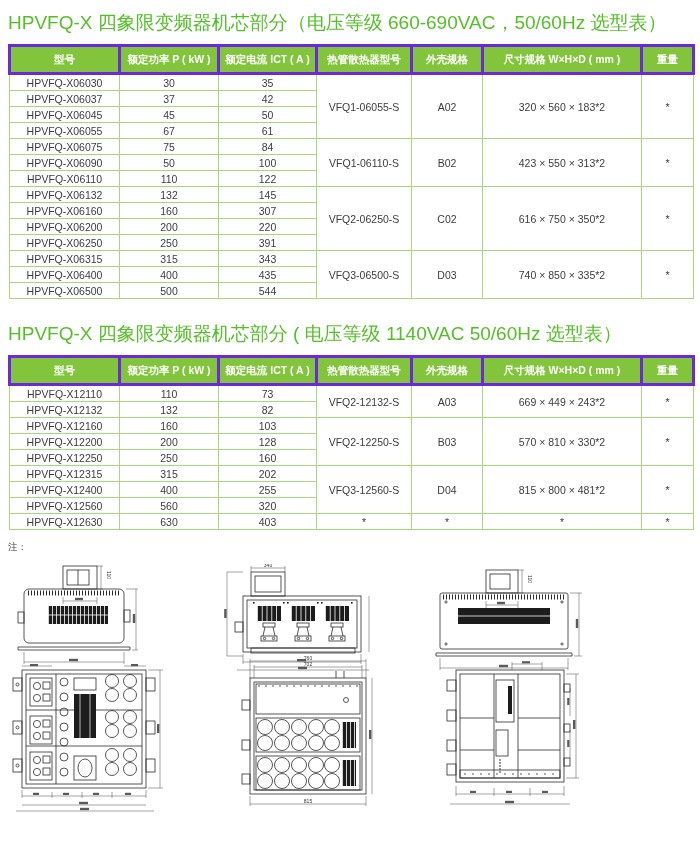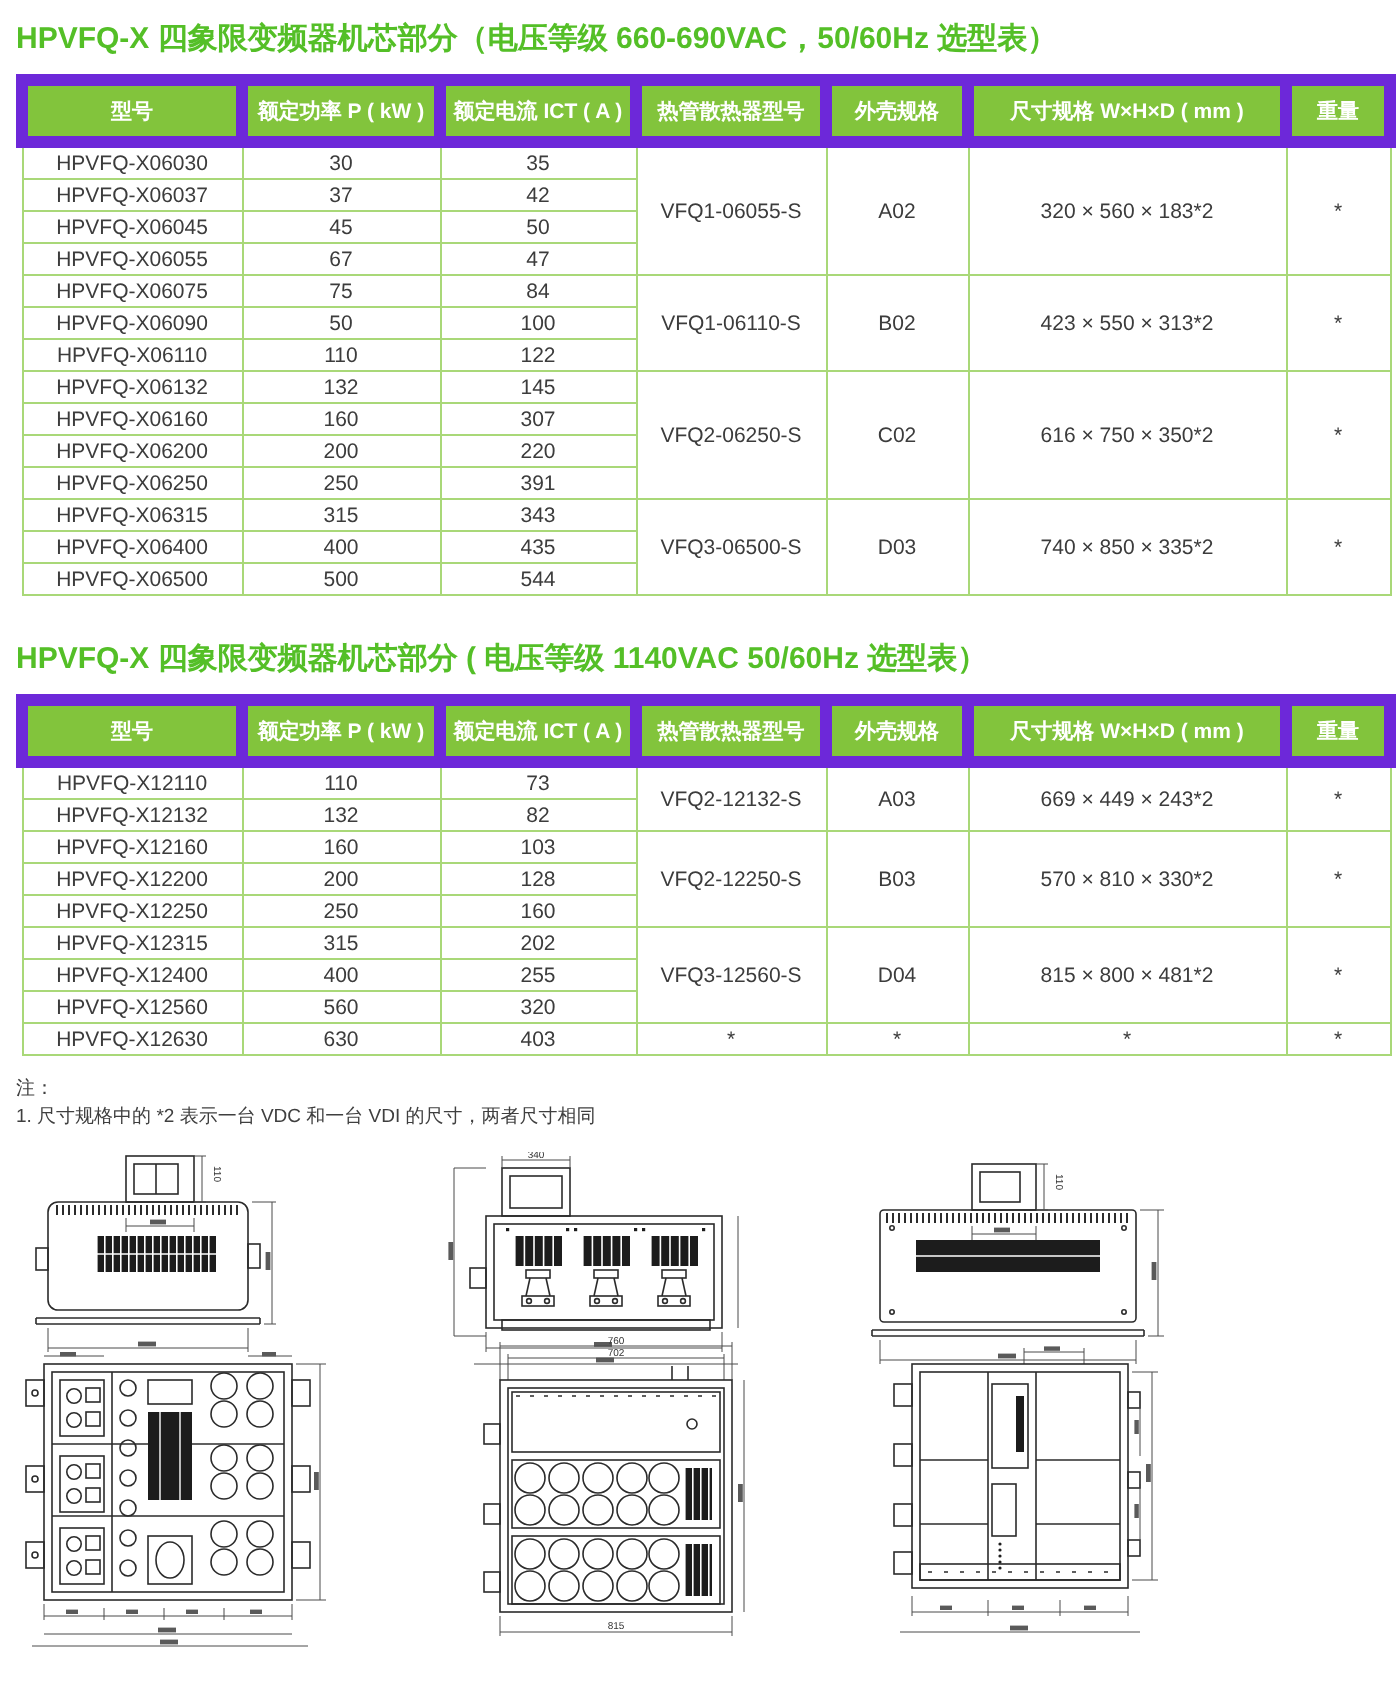--- a/index.html
+++ b/index.html
@@ -1,22 +1,22 @@
 <!DOCTYPE html>
 <html><head>
 <meta charset="utf-8">
 <style>
   html,body{margin:0;padding:0;background:#fff;}
   body{width:700px;height:849px;font-family:"Liberation Sans",sans-serif;overflow:hidden;}
   .page{padding:5px 8px 0 8px;}
-  h1.sec{font-size:15px;font-weight:bold;color:#54bf27;margin:5px 0 8px 0;}
+  h1.sec{font-size:19px;font-weight:normal;color:#54bf27;margin:5px 0 8px 0;}
   h1.sec2{margin-top:22px;}
   table.sel{border-collapse:collapse;width:684px;table-layout:fixed;}
   table.sel th{background:#82c43c;color:#ffffff;font-size:10.5px;font-weight:bold;height:25px;
-    border:6px solid #6d28d9;padding:0 2px;}
+    border:3px solid #6d28d9;padding:0 2px;}
   table.sel td{font-size:10.5px;color:#3c3c3c;text-align:center;height:15px;padding:0 2px;
     border:1px solid #a9d878;background:#fff;white-space:nowrap;}
   .notes{margin-top:10px;font-size:9.5px;color:#3f3f3f;line-height:14px;}
   .notes div{margin:0;}
   .figures{position:relative;height:255px;margin-top:6px;}
   .fig{position:absolute;}
   .fig svg{display:block;}
   .ln{stroke:#2b2b2b;stroke-width:0.8;fill:none;}
   .dim{stroke:#4a4a4a;stroke-width:0.5;fill:none;}
   .dimtxt{fill:#333;font-size:5px;font-family:"Liberation Sans",sans-serif;}
@@ -67,21 +67,21 @@
           <td>42</td>
         </tr>
       <tr>
           <td>HPVFQ-X06045</td>
           <td>45</td>
           <td>50</td>
         </tr>
       <tr>
           <td>HPVFQ-X06055</td>
           <td>67</td>
-          <td>47</td>
+          <td>61</td>
         </tr>
       <tr>
         <td>HPVFQ-X06075</td>
         <td>75</td>
         <td>84</td>
         <td rowspan="3">VFQ1-06110-S</td>
         <td rowspan="3">B02</td>
         <td rowspan="3">423 × 550 × 313*2</td>
         <td rowspan="3">*</td>
       </tr>
@@ -224,21 +224,20 @@
         <td>*</td>
         <td>*</td>
         <td>*</td>
         <td>*</td>
       </tr>
     </tbody>
   </table>
 
   <div class="notes">
     <div>注：</div>
-    <div>1.   尺寸规格中的 *2 表示一台 VDC 和一台 VDI 的尺寸，两者尺寸相同</div>
   </div>
 
   <div class="figures">
 
     <div class="fig" style="left:0;top:6;">
       <svg width="180" height="116" viewBox="0 0 180 116">
         <g class="ln">
           <rect x="55" y="6" width="34" height="23"></rect>
           <rect x="59" y="10" width="22" height="15"></rect>
           <line x1="70" y1="10" x2="70" y2="25"></line>

